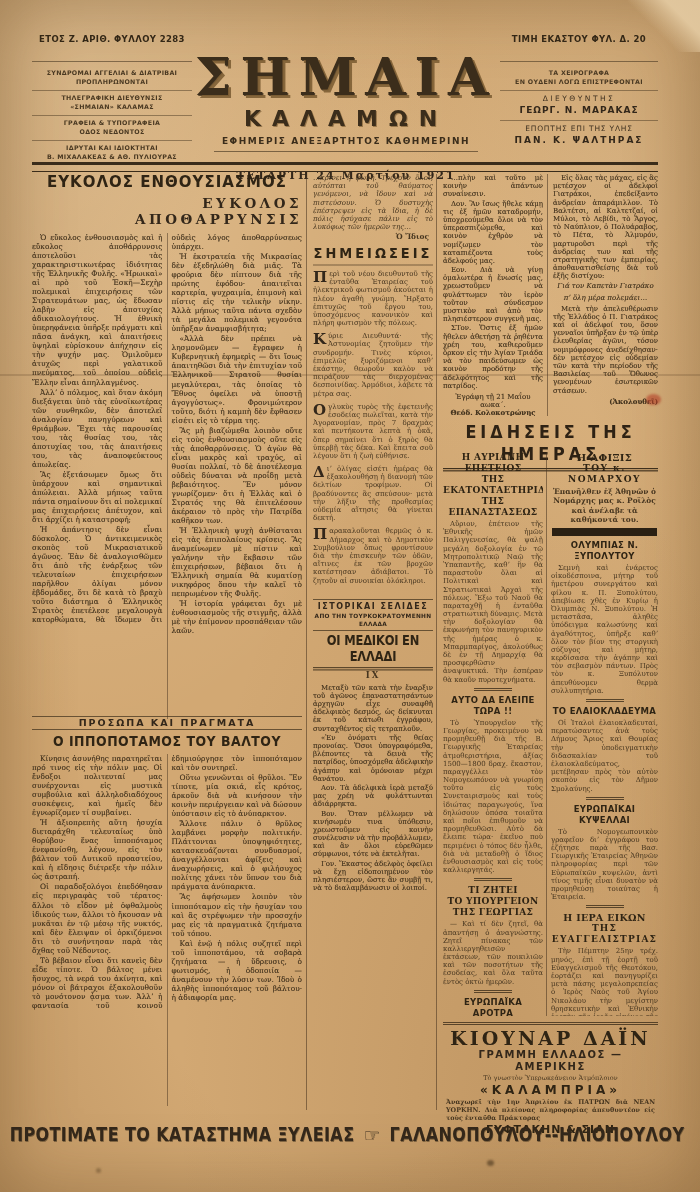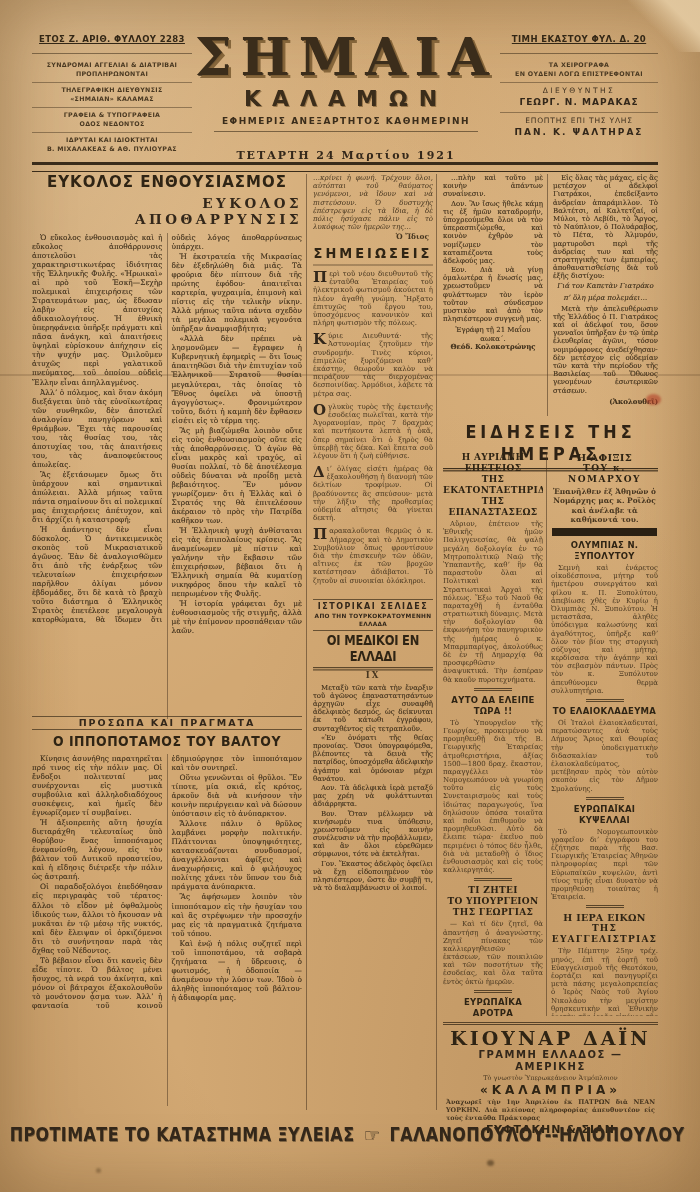--- a/index.html
+++ b/index.html
@@ -10,26 +10,26 @@
       radial-gradient(ellipse at 88% 14%, rgba(248,222,180,.25), transparent 35%),
       radial-gradient(ellipse at 50% 55%, rgba(0,0,0,0) 55%, rgba(120,80,38,.22) 100%),
       radial-gradient(ellipse at 70% 92%, rgba(130,88,42,.18), transparent 45%),
       #d2a873;
     box-shadow: inset 0 0 70px rgba(92,62,26,.38);}
   
   .mast{position:absolute;left:32px;top:26px;width:626px;height:134px;display:flex;}
   .mast-left{width:160px;text-align:center;padding-top:8px;}
   .mast-center{width:308px;text-align:center;}
   .mast-right{flex:1;text-align:center;padding-top:8px;}
-  .issue{font:700 8.5px/11px "DejaVu Sans",sans-serif;letter-spacing:.4px;color:#33271686;color:#332716;border-bottom:1px solid rgba(60,45,25,.55);padding-bottom:8px;margin-bottom:4px;text-decoration:underline;}
+  .issue{font:700 8.5px/11px "DejaVu Sans",sans-serif;letter-spacing:.4px;color:#33271686;color:#332716;border-bottom:1px solid rgba(60,45,25,.55);padding-bottom:16px;margin-bottom:4px;}
   .mline{font:700 6.3px/8.5px "DejaVu Sans",sans-serif;color:#4a3922;letter-spacing:.3px;}
   .mgroup{border-bottom:1px solid rgba(60,45,25,.45);padding:3px 6px 4px;}
   .mgroup:last-child{border-bottom:none;}
   .paper-title{font:700 52px/54px "DejaVu Serif",serif;letter-spacing:9px;color:#3b2d1b;
-    text-shadow:3px 3px 0 rgba(125,94,52,.9), 1px 1px 0 rgba(59,45,27,.8);margin-top:4px;}
+    text-shadow:3px 3px 0 rgba(125,94,52,.9), 1px 1px 0 rgba(59,45,27,.8);margin-top:24px;}
   .paper-sub{font:700 22px/26px "DejaVu Sans",sans-serif;letter-spacing:11px;color:#3b2d1b;margin-top:2px;text-shadow:1px 1px 0 rgba(125,94,52,.7);}
   .tagline{font:700 9px/13px "DejaVu Sans",sans-serif;letter-spacing:1.5px;color:#3b2d1b;margin-top:3px;}
   .dateline{font:700 11px/15px "DejaVu Serif",serif;letter-spacing:2px;color:#33271a;border-top:1px solid rgba(60,45,25,.6);margin:3px 22px 0;padding-top:16px;}
   .mast-rule{position:absolute;left:32px;top:162px;width:626px;height:6px;border-top:3px solid #3a2c1a;border-bottom:1px solid #3a2c1a;}
   .dir-label{font:400 7.5px/10px "DejaVu Sans",sans-serif;letter-spacing:2.5px;color:#3f3120;}
   .dir-name{font:700 9px/12px "DejaVu Sans",sans-serif;letter-spacing:1px;color:#33271a;}
   
   .content{position:absolute;left:32px;top:174px;width:626px;height:936px;}
   .vrule{position:absolute;width:1px;background:rgba(70,50,30,.55);}
   
@@ -219,20 +219,21 @@
         </div>
       </div>
     </div>
 
     <div class="vrule" style="left:404px;top:0;height:936px;"></div>
 
     <div class="contL bodytxt small">
       <p>…πλὴν καὶ τοῦτο μὲ κοινὴν ἁπάντων συναίνεσιν.</p>
       <p>Δον. Ἂν ἴσως ἤθελε κάμῃ τις ἐξ ἡμῶν καταδρομήν, ὑποχρεούμεθα ὅλοι νὰ τὸν ὑπερασπιζώμεθα, καὶ κοινὸν ἐχθρὸν νὰ νομίζωμεν τὸν καταπιέζοντα τοὺς ἀδελφούς μας.</p>
       <p>Εον. Διὰ νὰ γίνῃ ὁμαλωτέρα ἡ ἕνωσίς μας, χρεωστοῦμεν νὰ φυλάττωμεν τὸν ἱερὸν τοῦτον σύνδεσμον μυστικὸν καὶ ἀπὸ τὸν πλησιέστερον συγγενῆ μας.</p>
+      <p>ΣΤον. Ὅστις ἐξ ἡμῶν ἤθελεν ἀθετήσῃ τὰ ῥηθέντα χρέη του, καθιεροῦμεν ὅρκον εἰς τὴν Ἁγίαν Τριάδα νὰ τὸν παιδεύσωμεν ὡς κοινὸν προδότην τῆς ἀδελφότητος καὶ τῆς πατρίδος.</p>
       <div class="written">Ἐγράφη τῇ 21 Μαΐου αωκα΄.</div>
       <div class="signame">Θεόδ. Κολοκοτρώνης</div>
 
     </div>
     <div class="vrule" style="left:515px;top:0;height:242px;"></div>
     <div class="contR bodytxt small">
       <p>Εἰς ὅλας τὰς μάχας, εἰς ἃς μετέσχον οἱ ἀδελφοὶ Γιατράκοι, ἐπεδείξαντο ἀνδρείαν ἀπαράμιλλον. Τὸ Βαλτέτσι, αἱ Καλτετζαί, οἱ Μύλοι, τὸ Λεβίδι, τὸ Ἄργος, τὸ Ναύπλιον, ὁ Πολυάραβος, τὸ Πέτα, τὸ Ἁλμυρόν, μαρτυροῦσι περὶ τῆς ἀνδρείας των καὶ τῆς στρατηγικῆς των ἐμπειρίας, ἀποθανατισθείσης διὰ τοῦ ἑξῆς διστίχου:</p>
       <div class="couplet">Γιά τον Καπετὰν Γιατράκο</div>
       <div class="couplet">πʼ ὅλη μέρα πολεμάει…</div>
       <p>Μετὰ τὴν ἀπελευθέρωσιν τῆς Ἑλλάδος ὁ Π. Γιατράκος καὶ οἱ ἀδελφοί του, ὅσον γενναῖοι ὑπῆρξαν ἐν τῷ ὑπὲρ ἐλευθερίας ἀγῶνι, τόσον νομιμόφρονες ἀνεδείχθησαν· δὲν μετέσχον εἰς οὐδεμίαν τῶν κατὰ τὴν περίοδον τῆς Βασιλείας τοῦ Ὄθωνος γενομένων ἐσωτερικῶν στάσεων.</p>

